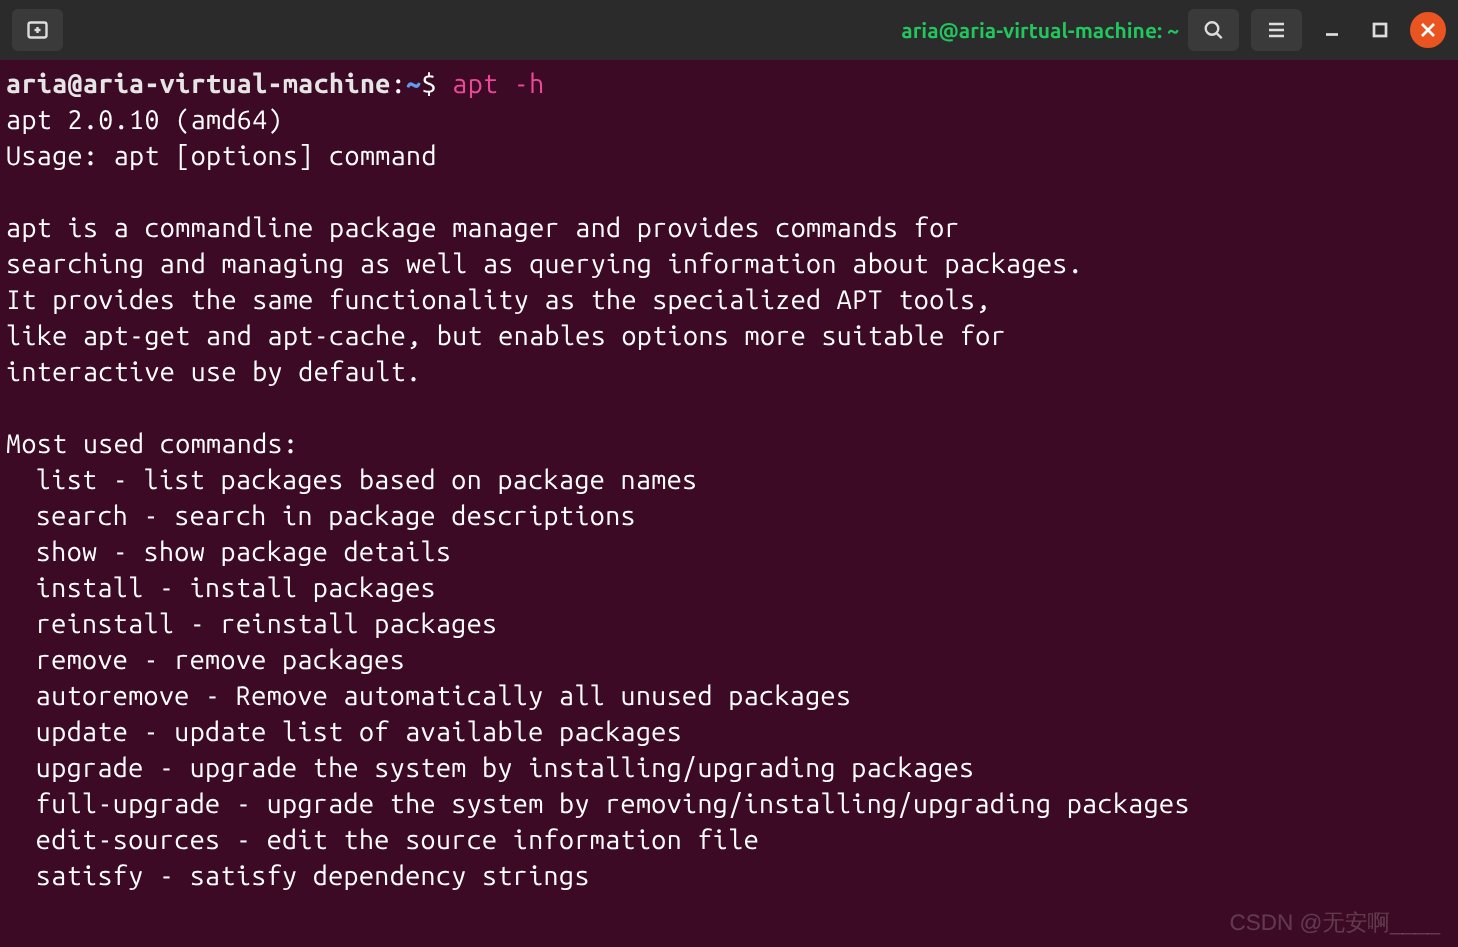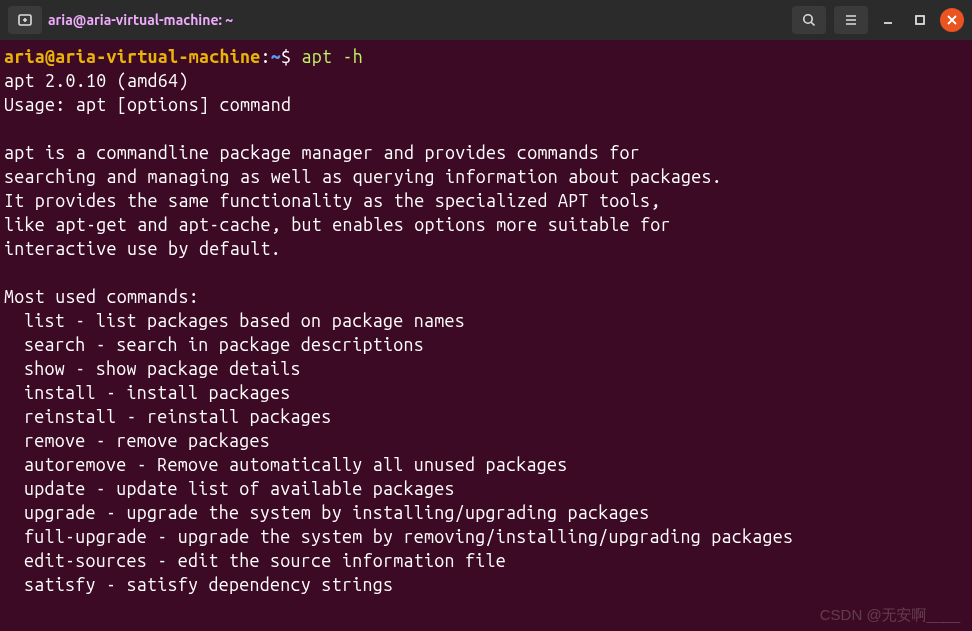--- a/index.html
+++ b/index.html
@@ -26,22 +26,22 @@
       background: #3a3a3a;
       border-radius: 4px;
       display: flex;
       align-items: center;
       justify-content: center;
       color: #ddd;
     }
     .tb-btn svg { width: 16px; height: 16px; stroke: #ddd; fill: none; stroke-width: 1.6; }
     .tb-title {
       flex: 1;
-      text-align: left;
-      color: #f0abfc;
+      text-align: right;
+      color: #22c55e;
       font-family: Ubuntu, sans-serif;
       font-size: 14px;
       font-weight: 600;
     }
     .tb-right { display: flex; align-items: center; gap: 8px; }
     .win-btn {
       width: 24px; height: 24px;
       border-radius: 12px;
       display: flex; align-items: center; justify-content: center;
       color: #ddd;
@@ -51,24 +51,24 @@
     .win-close svg { stroke: #fff; }
     .terminal {
       padding: 4px 4px;
       font-size: 17.8px;
       line-height: 24px;
       color: #ffffff;
       letter-spacing: 0.3px;
       white-space: pre;
       font-family: "Ubuntu Mono", "DejaVu Sans Mono", monospace;
     }
-    .prompt-user { color: #eab308; font-weight: bold; }
+    .prompt-user { color: #e5e5e5; font-weight: bold; }
     .prompt-path { color: #5f9cf0; font-weight: bold; }
     .prompt-colon { color: #ffffff; }
-    .cmd { color: #bef264; }
+    .cmd { color: #ec4899; }
     .line { display: block; }
     .indent { padding-left: 2ch; display: block; }
     .watermark {
       position: absolute;
       right: 12px;
       bottom: 6px;
       color: rgba(230,230,230,0.22);
       font-family: sans-serif;
       font-size: 15px;
       pointer-events: none;

